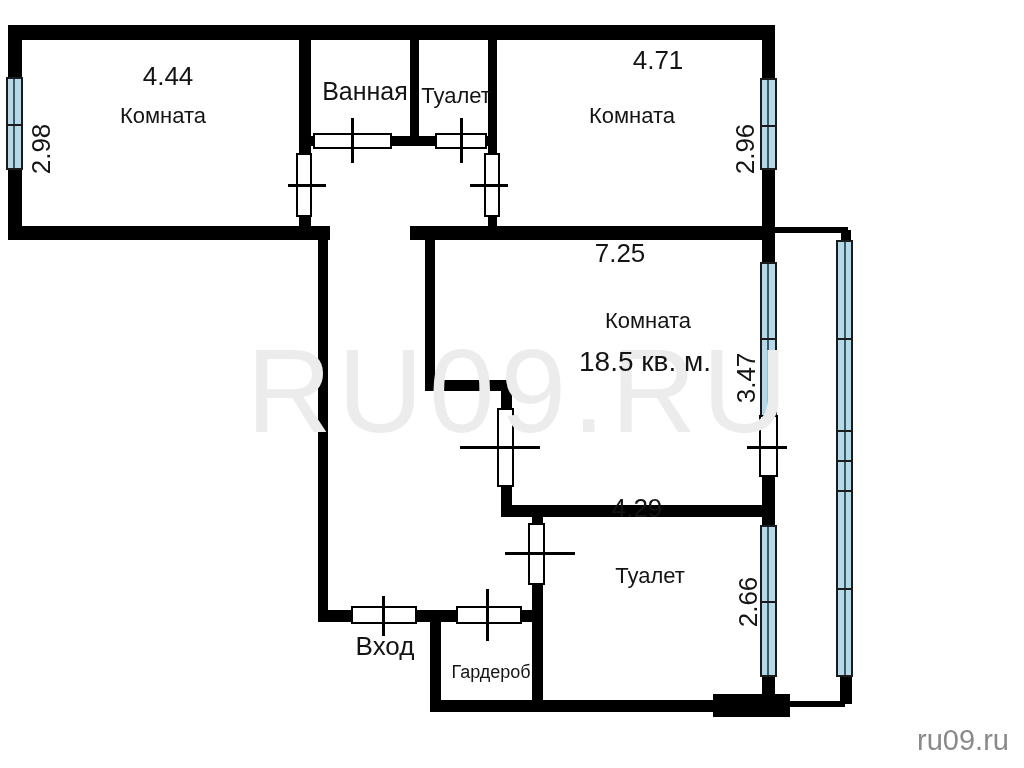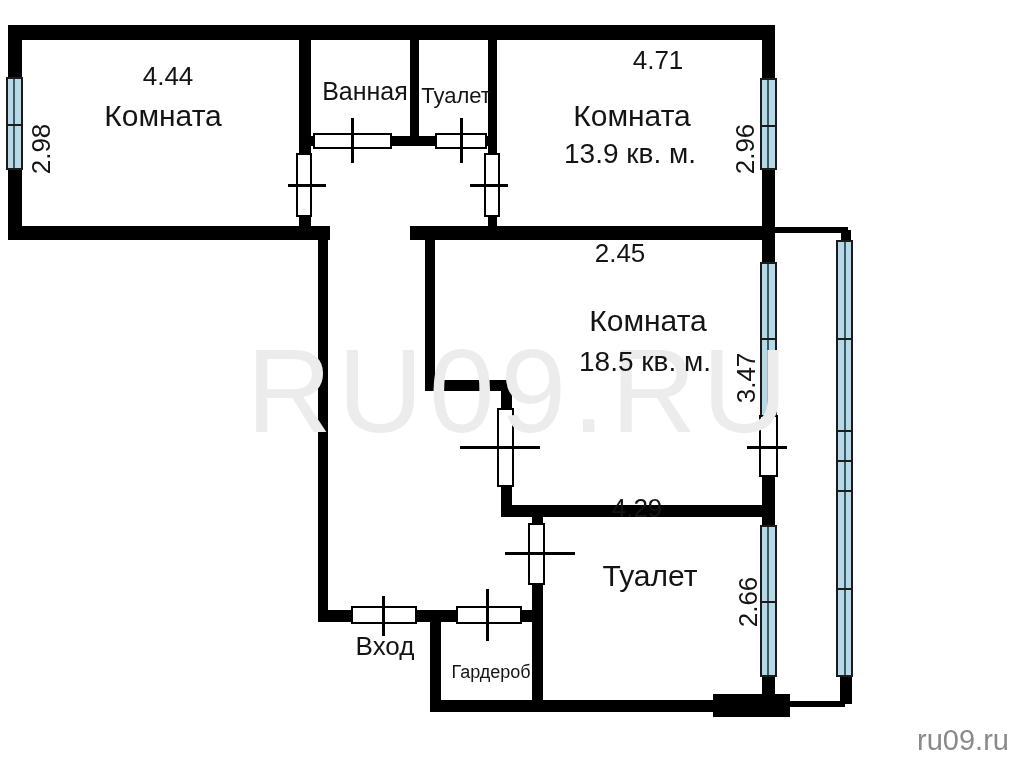--- a/index.html
+++ b/index.html
@@ -8,21 +8,21 @@
   .w{position:absolute;background:var(--wall,#000);}
   .win{position:absolute;background-color:var(--winfill,#b5d9e6);
        background-image:linear-gradient(to right,transparent 0 calc(50% - 1px),#3d5a64 calc(50% - 1px) calc(50% + 1px),transparent calc(50% + 1px));
        border:2px solid #1b1b1b;box-sizing:border-box;}
   .win i{position:absolute;left:0;right:0;height:2px;background:#1b1b1b;display:block;}
   .door{position:absolute;background:#fff;border:2px solid #000;box-sizing:border-box;}
   .tick{position:absolute;background:#000;}
   .lbl{position:absolute;transform:translate(-50%,-50%);white-space:nowrap;line-height:1;}
   .rot{transform:translate(-50%,-50%) rotate(-90deg);}
   .dim{font-size:26px;font-weight:500;}
-  .rname{font-size:30px;font-weight:500;}
+  .rname{font-size:22px;font-weight:500;}
   .rarea{font-size:28px;font-weight:500;}
   .small1{font-size:25px;font-weight:500;}
   .small2{font-size:22px;font-weight:500;}
   .wm{position:absolute;left:520px;top:391px;transform:translate(-50%,-50%);
       font-size:118px;letter-spacing:6px;color:var(--wmcolor,rgba(236,236,236,.9));
       z-index:5;pointer-events:none;font-weight:500;}
   .lbl{z-index:6;}
   .credit{position:absolute;left:963px;top:740px;transform:translate(-50%,-50%);
       font-size:29px;color:var(--credit,#8a8a8a);z-index:6;}
 </style>
@@ -112,24 +112,23 @@
 
   <div class="lbl dim" style="left:168px;top:76px">4.44</div>
   <div class="lbl rname" style="left:163px;top:116px">Комната</div>
   <div class="lbl dim rot" style="left:41px;top:149px">2.98</div>
 
   <div class="lbl small1" style="left:365px;top:91px">Ванная</div>
   <div class="lbl small2" style="left:456px;top:96px">Туалет</div>
 
   <div class="lbl dim" style="left:658px;top:60px">4.71</div>
   <div class="lbl rname" style="left:632px;top:116px">Комната</div>
-  <div class="lbl rarea" style="left:630px;top:154px">13.9 кв. м.</div>
   <div class="lbl dim rot" style="left:745px;top:149px">2.96</div>
 
-  <div class="lbl dim" style="left:620px;top:253px">2.45</div>
+  <div class="lbl dim" style="left:620px;top:253px">7.25</div>
   <div class="lbl rname" style="left:648px;top:321px">Комната</div>
   <div class="lbl rarea" style="left:645px;top:362px">18.5 кв. м.</div>
   <div class="lbl dim rot" style="left:746px;top:378px">3.47</div>
 
   <div class="lbl dim" style="left:637px;top:508px">4.29</div>
   <div class="lbl rname" style="left:650px;top:576px">Туалет</div>
   <div class="lbl dim rot" style="left:748px;top:602px">2.66</div>
 
   <div class="lbl dim" style="left:385px;top:646px">Вход</div>
   <div class="lbl" style="left:491px;top:672px;font-size:18px;font-weight:500">Гардероб</div>

